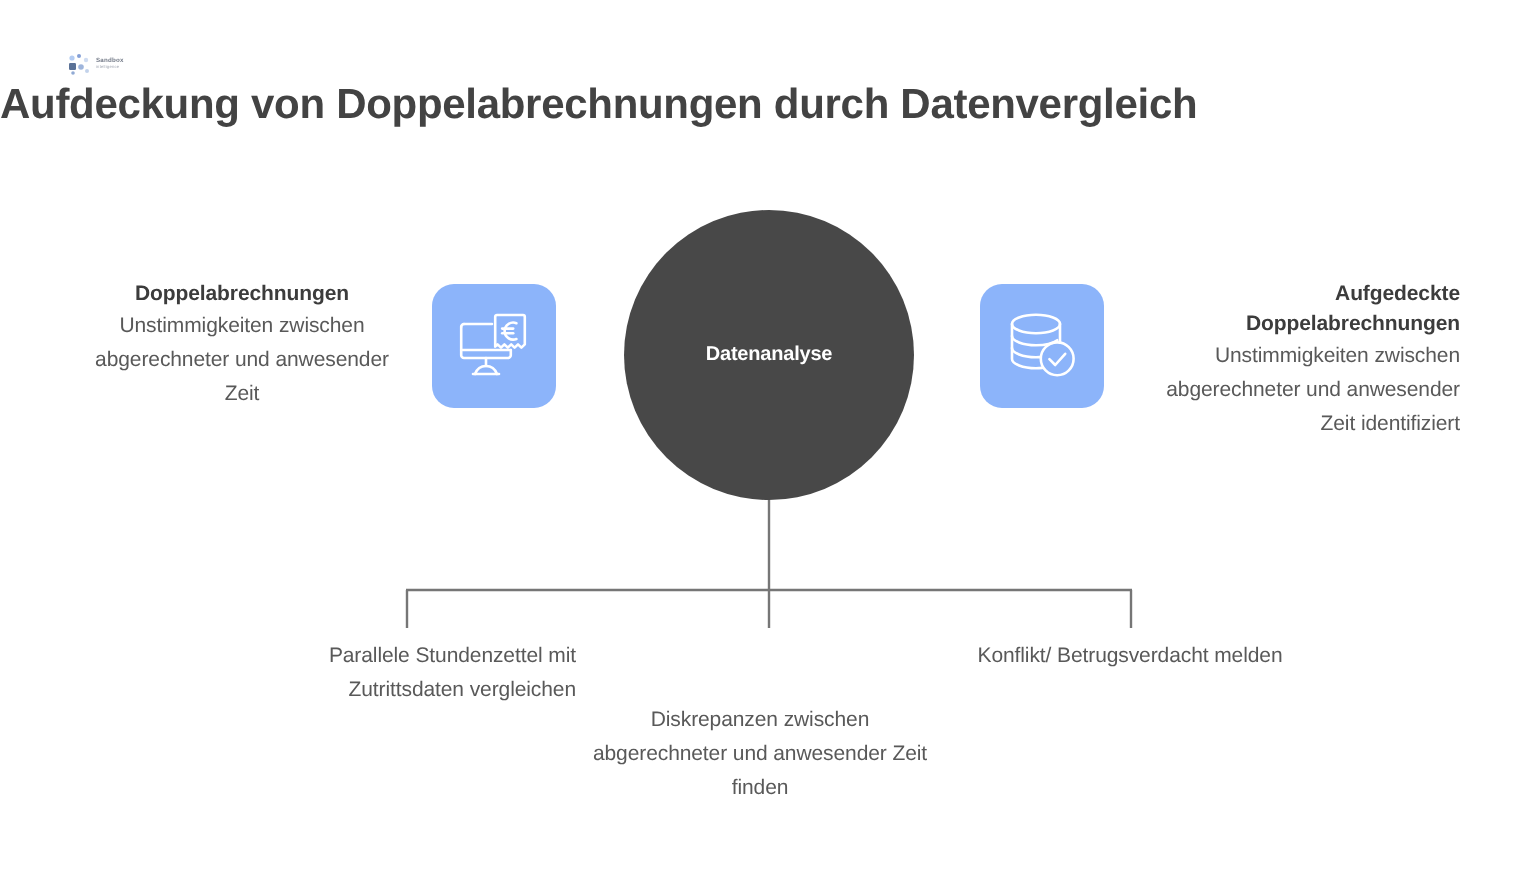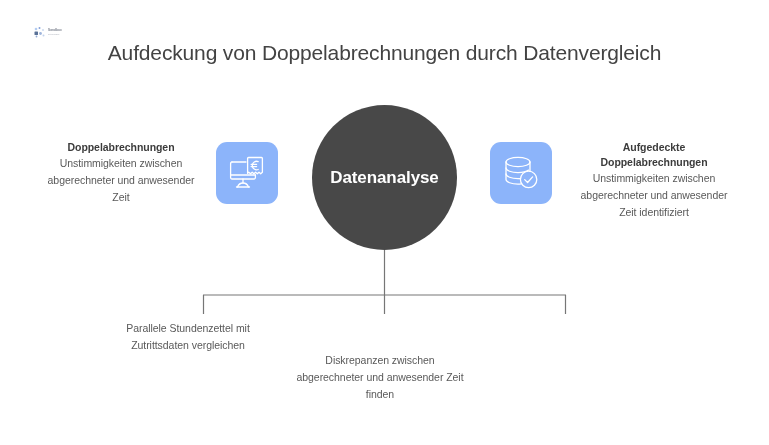--- a/index.html
+++ b/index.html
@@ -52,43 +52,42 @@
     font-weight: normal;
     color: #8d94a2;
   }
 
   
   .title {
     position: absolute;
     left: 0;
     top: 41px;
     width: 769px;
-    text-align: center;
     font-size: 21px;
-    font-weight: normal;
+    font-weight: bold;
     color: #434343;
     letter-spacing: -0.15px;
   }
 
   
   .hub {
     position: absolute;
     left: 312px;
     top: 105px;
     width: 145px;
     height: 145px;
     border-radius: 50%;
     background: #484848;
     display: flex;
     align-items: center;
     justify-content: center;
   }
   .hub-label {
     color: #ffffff;
-    font-size: 17px;
+    font-size: 10px;
     font-weight: bold;
     text-align: center;
     letter-spacing: -0.1px;
   }
 
   
   .icon-tile {
     position: absolute;
     width: 62px;
     height: 62px;
@@ -100,21 +99,21 @@
   }
   .icon-tile.left  { left: 216px; top: 142px; }
   .icon-tile.right { left: 490px; top: 142px; }
 
   
   .side {
     position: absolute;
     width: 152px;
   }
   .side.left  { left: 45px;  top: 140px; text-align: center; }
-  .side.right { left: 578px; top: 140px; text-align: center; }
+  .side.right { left: 578px; top: 140px; text-align: right; }
 
   .side-heading {
     font-size: 10.5px;
     font-weight: bold;
     color: #3c3c3c;
     line-height: 1.42;
     letter-spacing: -0.05px;
   }
   .side-body {
     margin-top: 0;
@@ -138,21 +137,21 @@
   .leaf {
     position: absolute;
     top: 320px;
     width: 168px;
     text-align: center;
     font-size: 10.5px;
     color: #595959;
     line-height: 1.62;
     letter-spacing: -0.05px;
   }
-  .leaf.one   { left: 104px; }
+  .leaf.one   { left: 120px; text-align: right; }
   .leaf.two   { left: 296px; margin-top: 32px; }
   .leaf.three { left: 481px; }
 </style>
 </head>
 <body>
 
 <div id="slide">
 
   <div class="logo">
     <svg class="logo-mark" width="13" height="13" viewBox="0 0 26 26">
@@ -235,14 +234,15 @@
     <div class="side-body">Unstimmigkeiten zwischen abgerechneter und anwesender Zeit</div>
   </div>
 
   <div class="side right">
     <div class="side-heading">Aufgedeckte Doppelabrechnungen</div>
     <div class="side-body">Unstimmigkeiten zwischen abgerechneter und anwesender Zeit identifiziert</div>
   </div>
 
   <div class="leaf one">Parallele Stundenzettel mit Zutrittsdaten vergleichen</div>
   <div class="leaf two">Diskrepanzen zwischen abgerechneter und anwesender Zeit finden</div>
+  <div class="leaf three">Konflikt/ Betrugsverdacht melden</div>
 
 </div>
 
 </body></html>

